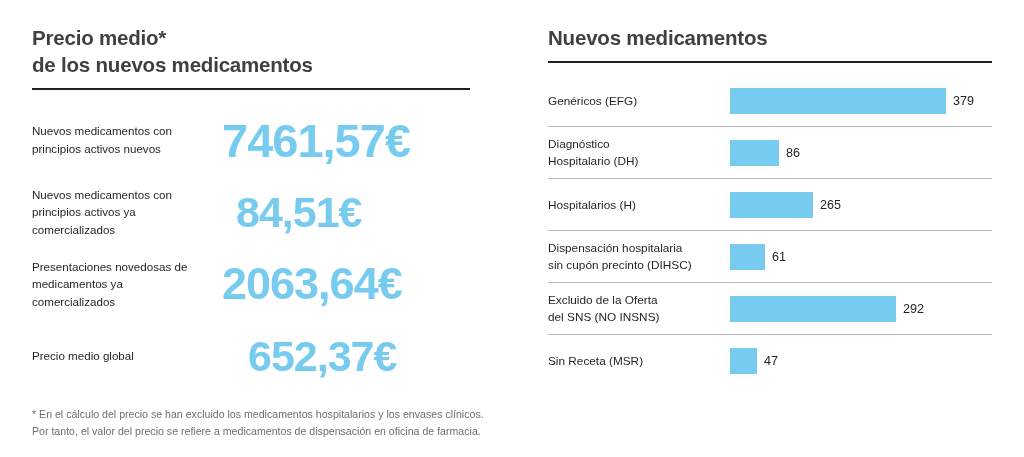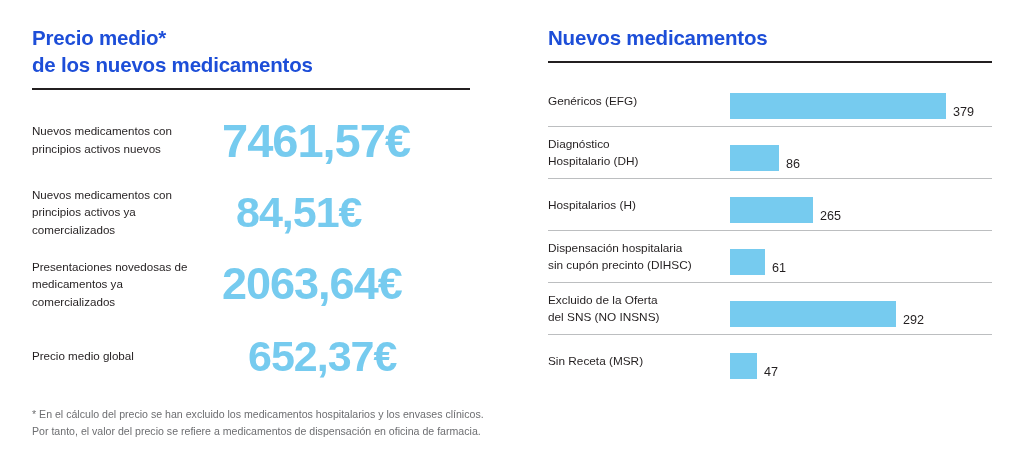--- a/index.html
+++ b/index.html
@@ -33,21 +33,21 @@
     left: 548px;
     top: 24px;
     width: 444px;
   }
 
   .panel-title {
     font-size: 20.5px;
     font-weight: bold;
     line-height: 1.32;
     letter-spacing: -0.2px;
-    color: #1d4ed8;
+    color: #404040;
     margin: 0;
   }
   .panel-title .l2 { display: block; }
 
   .title-rule {
     border: 0;
     border-top: 2px solid #231f20;
     margin: 10px 0 0 0;
   }
   .panel-left .title-rule { width: 438px; }
@@ -118,21 +118,21 @@
     line-height: 1.42;
     color: #231f20;
     padding-right: 6px;
     box-sizing: border-box;
   }
   .bar-track {
     position: relative;
     flex: 1;
     height: 36px;
     display: flex;
-    align-items: flex-end;
+    align-items: center;
   }
   .bar-fill {
     height: 26px;
     background: #76cbef;
   }
   .bar-value {
     font-size: 12.6px;
     color: #231f20;
     margin-left: 7px;
     white-space: nowrap;

